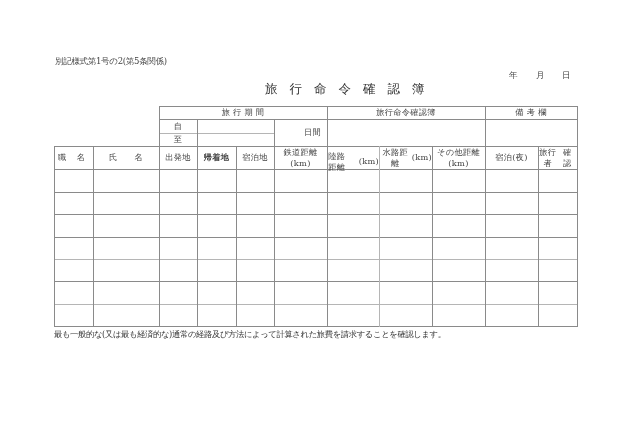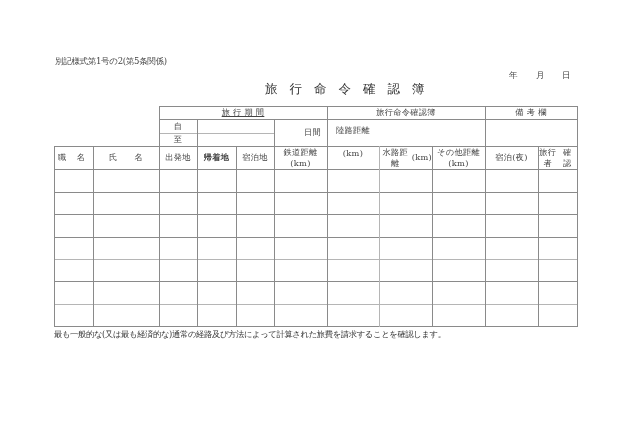--- a/index.html
+++ b/index.html
@@ -56,21 +56,21 @@
   <div class="vline" style="left:197px; top:146px; height:181px;"></div>
   <div class="vline" style="left:236px; top:146px; height:181px;"></div>
   <div class="vline" style="left:274px; top:119px; height:208px;"></div>
   <div class="vline" style="left:327px; top:106px; height:221px;"></div>
   <div class="vline light" style="left:379px; top:146px; height:181px; background:#b5b5b5;"></div>
   <div class="vline" style="left:432px; top:146px; height:181px;"></div>
   <div class="vline" style="left:485px; top:106px; height:221px;"></div>
   <div class="vline" style="left:538px; top:146px; height:181px;"></div>
   <div class="vline" style="left:577px; top:106px; height:221px;"></div>
 
-  <div class="cell" style="left:159px; top:106px; width:168px; height:13px;text-decoration:underline;">旅 行 期 間</div>
+  <div class="cell" style="left:159px; top:106px; width:168px; height:13px;">旅 行 期 間</div>
   <div class="cell" style="left:327px; top:106px; width:158px; height:13px;">旅行命令確認簿</div>
   <div class="cell" style="left:485px; top:106px; width:92px; height:13px;">備 考 欄</div>
 
   <div class="cell" style="left:159px; top:119px; width:38px; height:14px;">自</div>
   <div class="cell" style="left:159px; top:133px; width:38px; height:13px;">至</div>
   <div class="cell" style="left:197px; top:119px; width:77px; height:14px;"></div>
   <div class="cell" style="left:197px; top:133px; width:77px; height:13px;"></div>
   <div class="cell" style="left:274px; top:119px; width:53px; height:27px; justify-content:flex-end; padding-right:6px;">日間</div>
   <div class="cell" style="left:327px; top:119px; width:158px; height:27px;"></div>
   <div class="cell" style="left:485px; top:119px; width:92px; height:27px;"></div>
@@ -78,21 +78,21 @@
   <div class="cell spaced" style="left:54px; top:146px; width:39px; height:23px;">職 名</div>
   <div class="cell" style="left:93px; top:146px; width:66px; height:23px;">氏　　名</div>
   <div class="cell" style="left:159px; top:146px; width:38px; height:23px;">出発地</div>
   <div class="cell" style="left:197px; top:146px; width:39px; height:23px;font-weight:bold;">帰着地</div>
   <div class="cell" style="left:236px; top:146px; width:38px; height:23px;">宿泊地</div>
 
   <div class="cell" style="left:274px; top:146px; width:53px; height:23px; flex-direction:column;">
     <span>鉄道距離</span>
     <span>(km)</span>
   </div>
-  <div class="cell" style="left:327px; top:130px; width:52px; height:23px; flex-direction:column;gap:12px;">
+  <div class="cell" style="left:327px; top:150px; width:52px; height:23px; flex-direction:row;gap:12px;">
     <span>陸路距離</span>
     <span>(km)</span>
   </div>
   <div class="cell" style="left:379px; top:146px; width:53px; height:23px; flex-direction:row;">
     <span>水路距離</span>
     <span>(km)</span>
   </div>
   <div class="cell" style="left:432px; top:146px; width:53px; height:23px; flex-direction:column;">
     <span>その他距離</span>
     <span>(km)</span>

